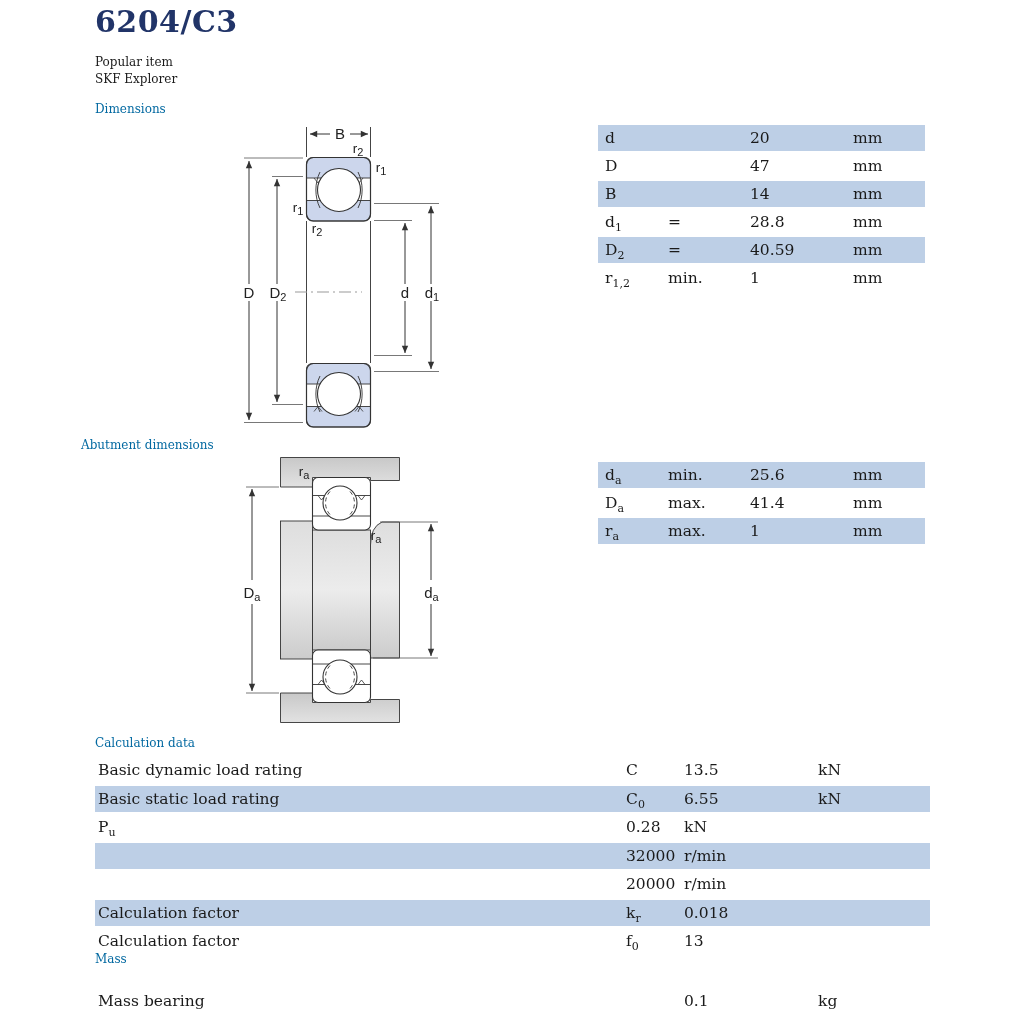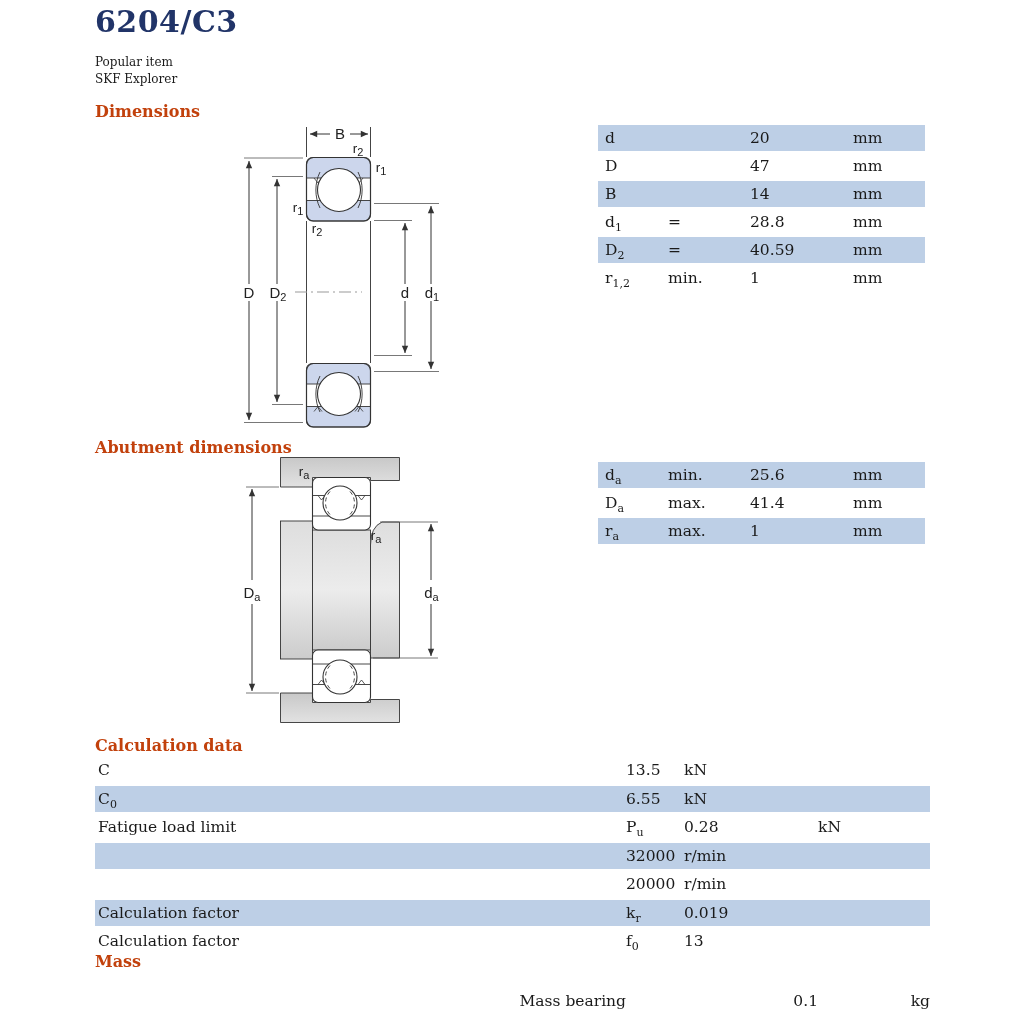--- a/index.html
+++ b/index.html
@@ -13,43 +13,43 @@
   .page{
     position:relative;width:1024px;height:1024px;background:#ffffff;overflow:hidden;
     font-family:"DejaVu Serif","Liberation Serif",serif;color:var(--text-color);
   }
   .abs{position:absolute;}
   .title{
     left:95px;top:4px;font-size:30px;font-weight:bold;color:var(--title-color);
     letter-spacing:0.5px;
   }
   .subtitle{left:95px;top:54px;font-size:12px;line-height:16.5px;}
-  .heading{font-size:16px;font-weight:bold;color:#c2410c;}
+  .heading{font-size:12px;font-weight:normal;color:#0369a1;}
   .h-dim{left:95px;top:102px;}
-  .h-abut{left:95px;top:438px;}
+  .h-abut{left:81px;top:438px;}
   .h-calc{left:95px;top:736px;}
   .h-mass{left:95px;top:952px;}
 
   
   .dtable{width:327px;}
   .trow{
     display:grid;grid-template-columns:63px 82px 103px 1fr;
     height:26px;line-height:26px;margin-bottom:2px;
     font-size:15.5px;padding-left:7px;box-sizing:border-box;
   }
   .dim-table{left:598px;top:125px;}
   .abut-table{left:598px;top:462px;}
   .ctable{width:835px;}
   .crow{
     display:grid;grid-template-columns:528px 58px 134px 1fr;
     height:26px;line-height:26px;margin-bottom:2.5px;
     font-size:15.5px;padding-left:3px;box-sizing:border-box;
   }
   .calc-table{left:95px;top:757px;}
-  .mass-table{left:95px;top:988px;text-align:right;}
+  .mass-table{left:95px;top:988px;}
   .shaded{background:var(--row-shade);}
   sub{font-size:11px;line-height:0;}
 
   
   svg{display:block;}
   .oln{fill:none;stroke:var(--line-color);stroke-width:1.2;}
   .band{fill:var(--bearing-fill);stroke:var(--line-color);stroke-width:0.9;}
   .ball{fill:#ffffff;stroke:var(--line-color);stroke-width:1.1;}
   .thin{fill:none;stroke:#444;stroke-width:1;}
   .ext{fill:none;stroke:#555;stroke-width:0.8;}
@@ -265,49 +265,50 @@
       <span>max.</span>
       <span>1</span>
       <span>mm</span>
     </div>
   </div>
 
   <div class="abs heading h-calc">Calculation data</div>
 
   <div class="abs ctable calc-table">
     <div class="crow">
+      <span>Basic dynamic load rating</span>
       <span><span>C</span><sub></sub></span>
       <span>13.5</span>
       <span>kN</span>
     </div>
     <div class="crow shaded">
+      <span>Basic static load rating</span>
       <span><span>C</span><sub>0</sub></span>
       <span>6.55</span>
       <span>kN</span>
     </div>
     <div class="crow">
-      <span>Fatigue load limit</span>
       <span><span>P</span><sub>u</sub></span>
       <span>0.28</span>
       <span>kN</span>
     </div>
     <div class="crow shaded">
       <span><span></span><sub></sub></span>
       <span>32000</span>
       <span>r/min</span>
     </div>
     <div class="crow">
       <span><span></span><sub></sub></span>
       <span>20000</span>
       <span>r/min</span>
     </div>
     <div class="crow shaded">
       <span>Calculation factor</span>
       <span><span>k</span><sub>r</sub></span>
-      <span>0.019</span>
+      <span>0.018</span>
       <span></span>
     </div>
     <div class="crow">
       <span>Calculation factor</span>
       <span><span>f</span><sub>0</sub></span>
       <span>13</span>
       <span></span>
     </div>
   </div>
 

